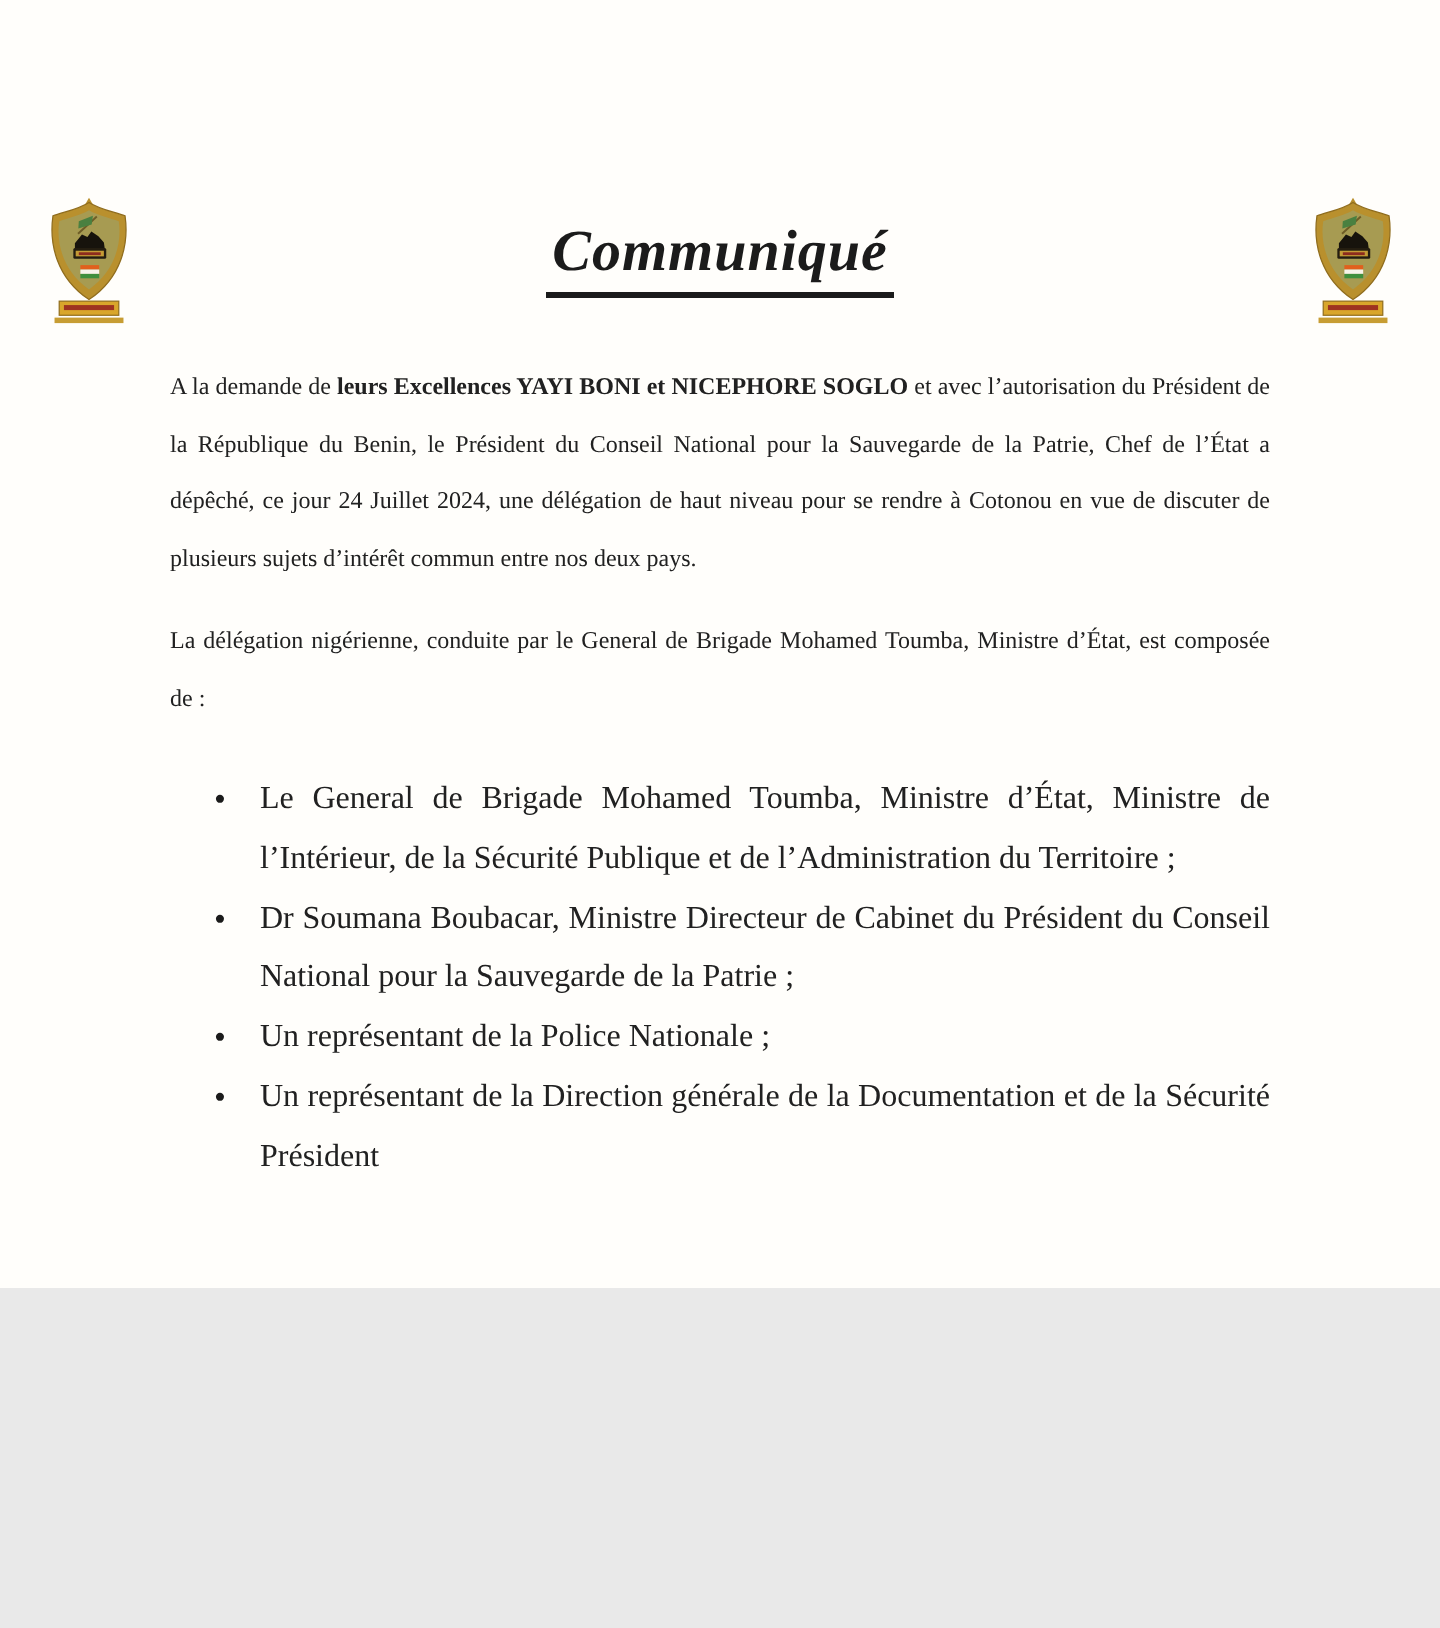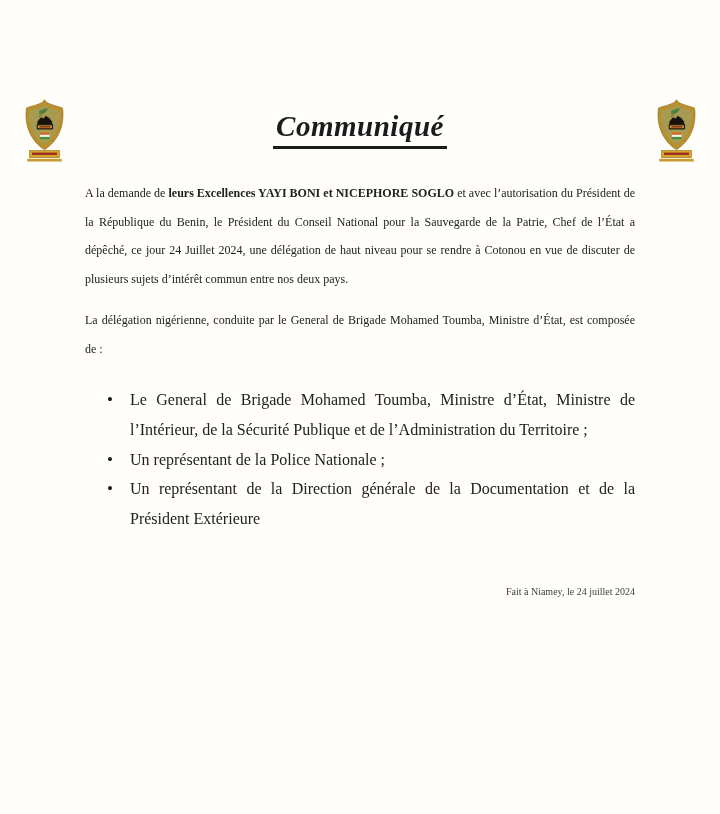--- a/index.html
+++ b/index.html
@@ -1,18 +1,18 @@
 <!DOCTYPE html>
 <html><head>
 <meta charset="utf-8">
 <style>
   html, body { margin: 0; padding: 0; background: #e9e9e9; }
   .page {
     width: 720px;
-    height: 814px;
+    height: 644px;
     margin: 0 auto;
     background: #fffefb;
     position: relative;
     overflow: hidden;
     box-sizing: border-box;
     font-family: "Liberation Serif", serif;
     color: #212121;
   }
   .emblem {
     position: absolute;
@@ -127,20 +127,21 @@
     <div class="title-row">
       <h1 class="doc-title">Communiqué</h1>
     </div>
 
     <p class="para"><span>A la demande de </span><span class="bold-seg">leurs Excellences YAYI BONI et NICEPHORE SOGLO</span><span> et avec l’autorisation du Président de la République du Benin, le Président du Conseil National pour la Sauvegarde de la Patrie, Chef de l’État a dépêché, ce jour 24 Juillet 2024, une délégation de haut niveau pour se rendre à Cotonou en vue de discuter de plusieurs sujets d’intérêt commun entre nos deux pays.</span></p>
 
     <p class="para">La délégation nigérienne, conduite par le General de Brigade Mohamed Toumba, Ministre d’État, est composée de :</p>
 
     <ul class="delegation-list">
       <li>Le General de Brigade Mohamed Toumba, Ministre d’État, Ministre de l’Intérieur, de la Sécurité Publique et de l’Administration du Territoire ;</li>
+      <li>Dr Soumana Boubacar, Ministre Directeur de Cabinet du Président du Conseil National pour la Sauvegarde de la Patrie ;</li>
       <li>Un représentant de la Police Nationale ;</li>
-      <li>Un représentant de la Direction générale de la Documentation et de la Président Extérieure</li>
+      <li>Un représentant de la Direction générale de la Documentation et de la Sécurité Président</li>
     </ul>
 
     <p class="closing">Fait à Niamey, le 24 juillet 2024</p>
 
   </div>
 </div>
 
 </body></html>

